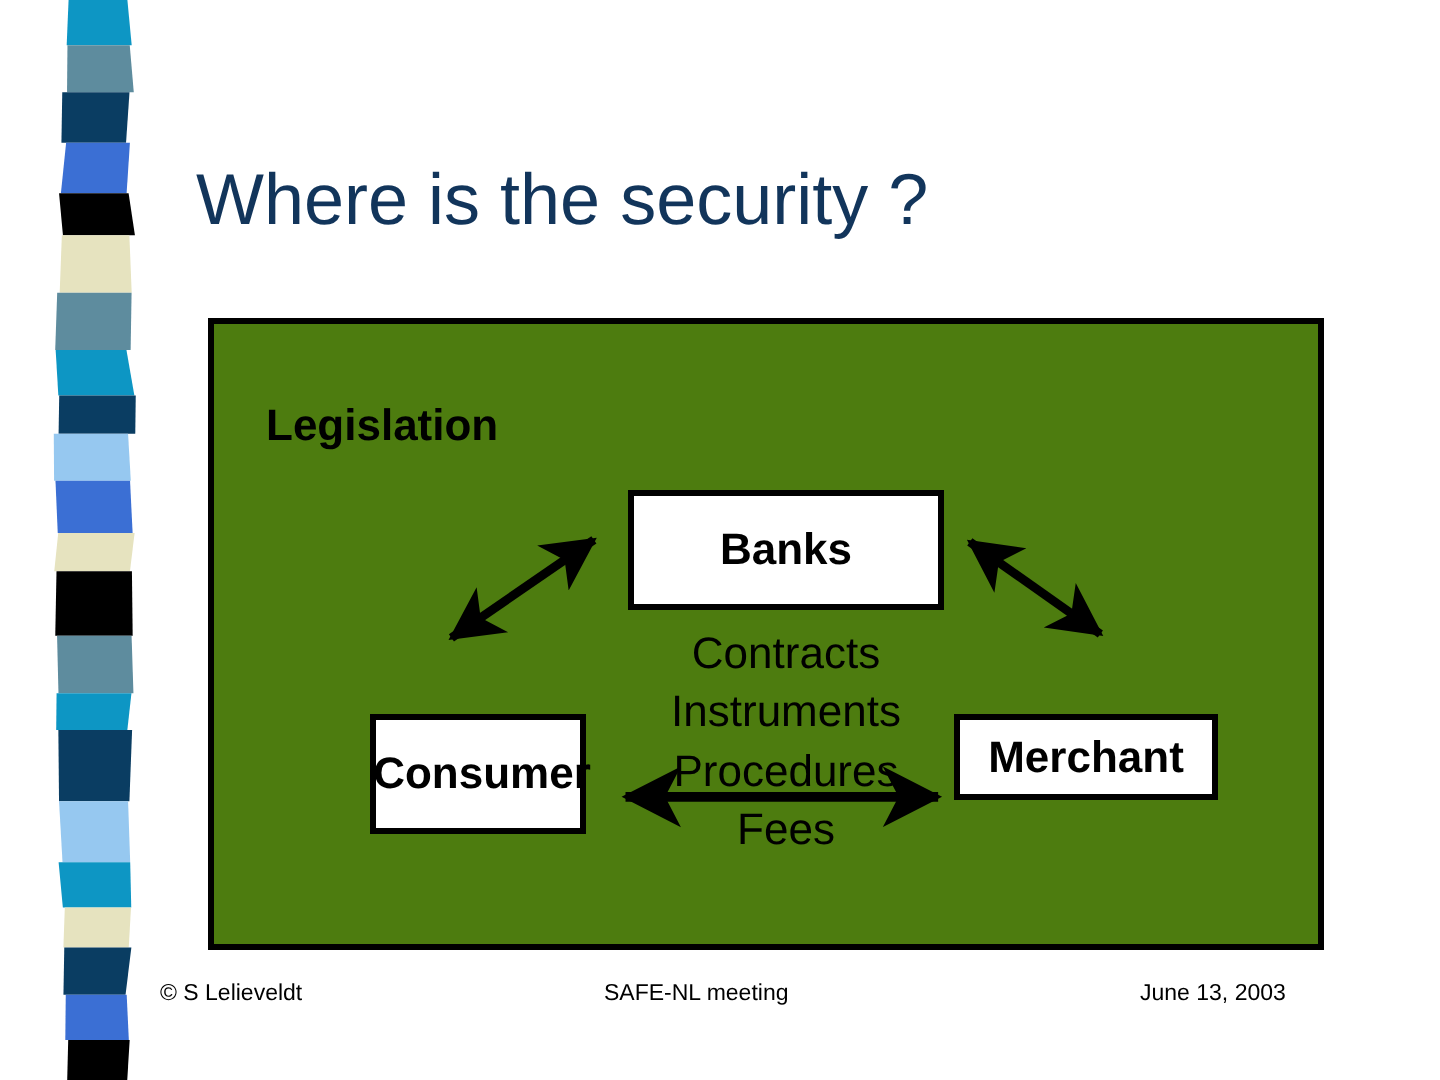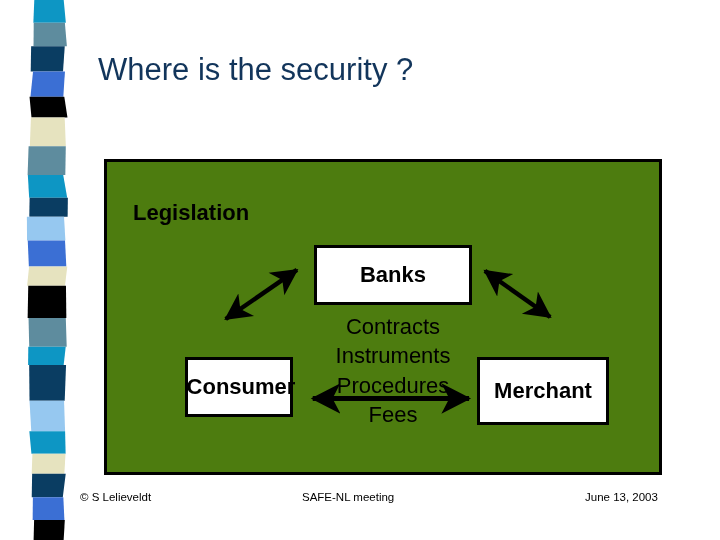--- a/index.html
+++ b/index.html
@@ -22,23 +22,23 @@
     top: 0;
     width: 90px;
     height: 540px;
     pointer-events: none;
   }
 
   
   #slide-title {
     position: absolute;
     left: 98px;
-    top: 52px;
+    top: 79px;
     width: 560px;
-    font-size: 31px;
+    font-size: 36px;
     font-weight: normal;
     color: #12355B;
     letter-spacing: 0px;
     white-space: nowrap;
   }
 
   
   #diagram-frame {
     position: absolute;
     left: 104px;
@@ -95,21 +95,21 @@
   }
   #box-consumer > span {
     
     transform: translateX(2px);
   }
 
   #box-merchant {
     left: 370px;
     top: 195px;
     width: 132px;
-    height: 68px;
+    height: 43px;
   }
 
   
   #center-terms {
     position: absolute;
     left: 200px;
     top: 150px;
     width: 172px;
     text-align: center;
     font-size: 22px;
@@ -131,21 +131,21 @@
 
   
   .footer-text {
     position: absolute;
     font-size: 11.5px;
     color: #000000;
     white-space: nowrap;
   }
   #footer-copyright { left: 80px;  top: 491px; }
   #footer-center    { left: 302px; top: 491px; }
-  #footer-date      { left: 570px; top: 491px; margin-left: 15px; }
+  #footer-date      { left: 570px; top: 491px; }
 </style>
 </head>
 <body>
 
 <svg id="stripe-band" viewBox="0 0 90 540" preserveAspectRatio="none" aria-hidden="true">
   <g id="stripe-group">
       <path d="M 34.29 0.00 L 63.69 0.00 L 65.85 22.65 L 33.34 22.65 Z" fill="#0D96C4"></path>
       <path d="M 33.73 22.65 L 64.87 22.65 L 66.89 46.16 L 33.52 46.16 Z" fill="#5E8C9E"></path>
       <path d="M 31.13 46.16 L 64.75 46.16 L 63.02 71.42 L 30.71 71.42 Z" fill="#0A3D62"></path>
       <path d="M 33.06 71.42 L 64.96 71.42 L 63.31 96.68 L 30.45 96.68 Z" fill="#3B6FD4"></path>

